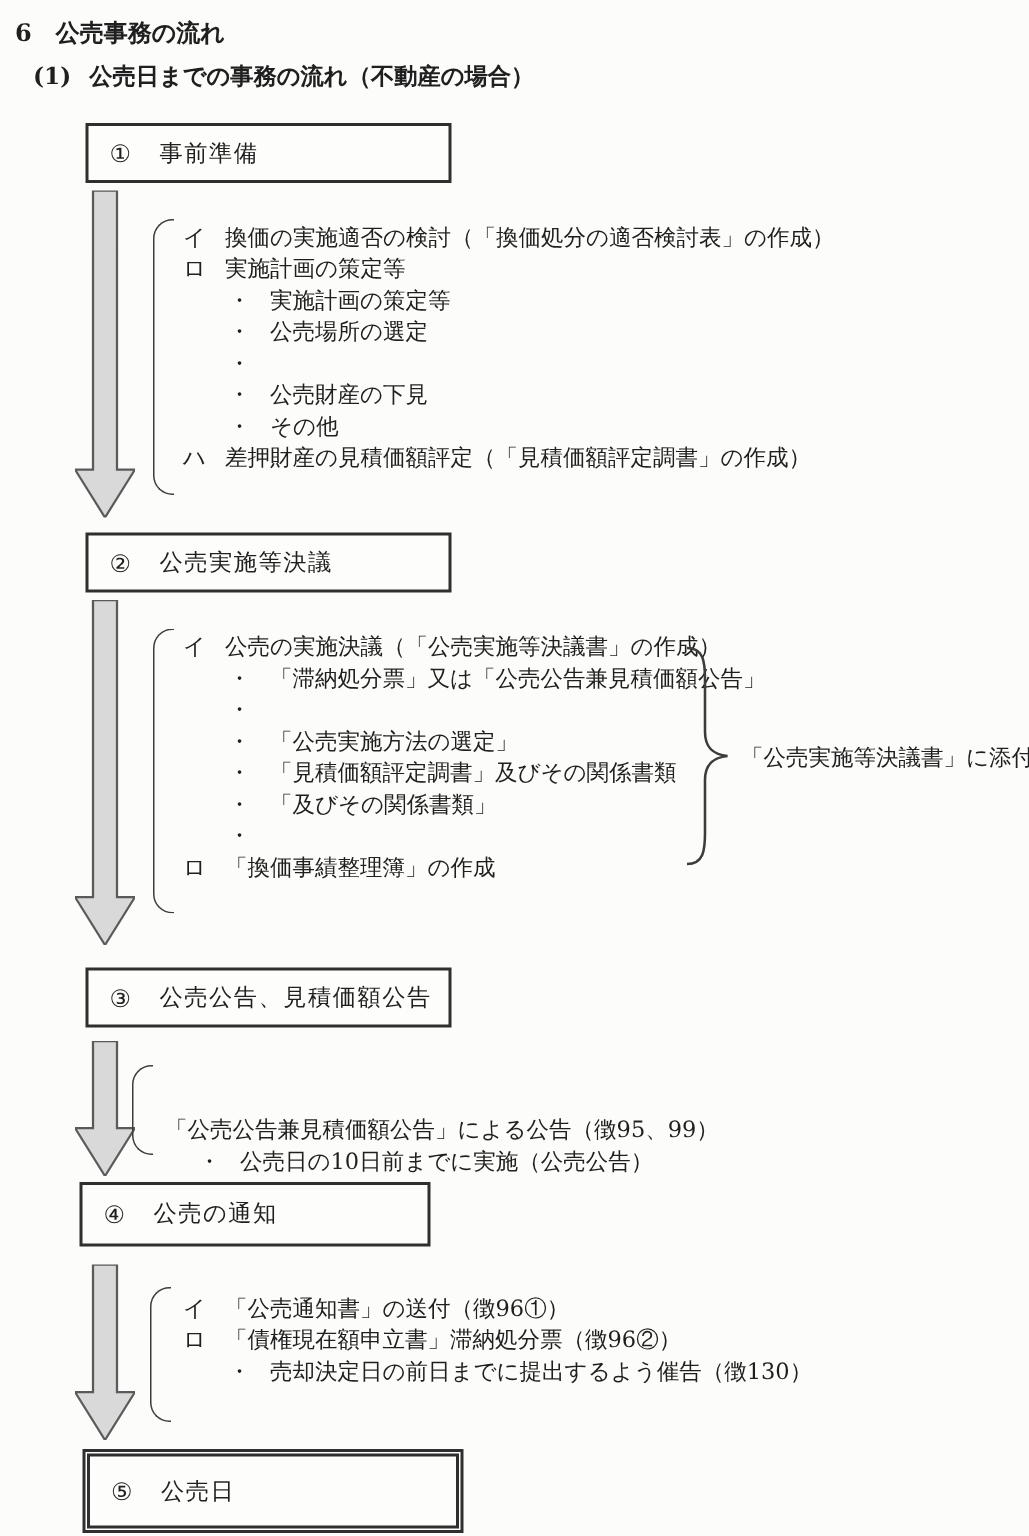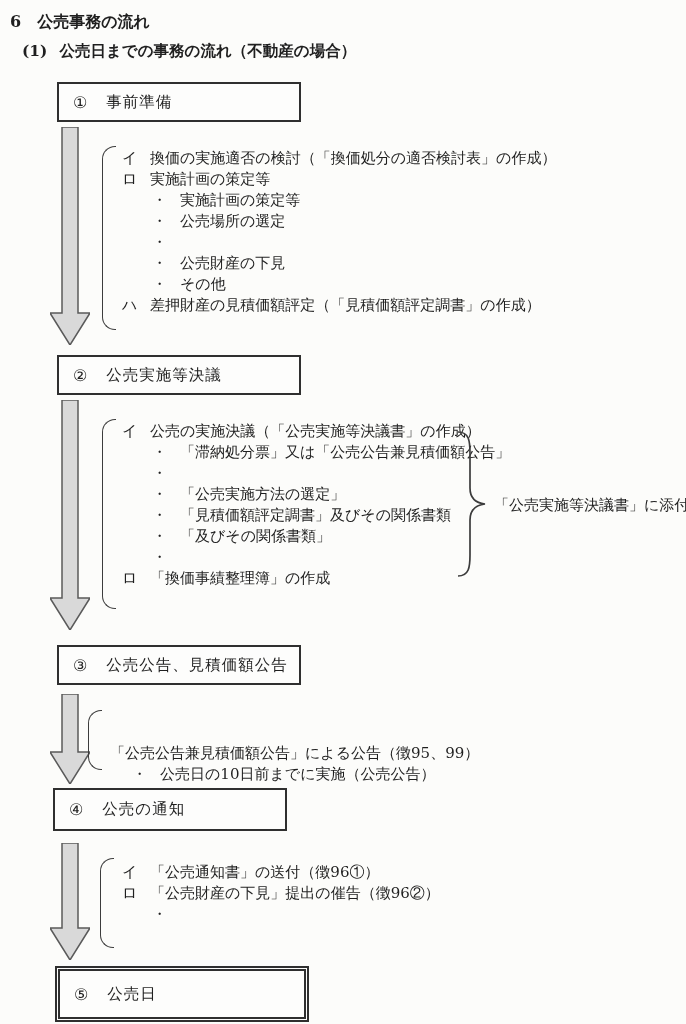--- a/index.html
+++ b/index.html
@@ -179,20 +179,21 @@
       </div>
   </div>
 
   <div class="flow-list" id="list-4">
     <div class="item lvl0">
         <span class="marker">イ</span>
         <span>「公売通知書」の送付（徴96①）</span>
       </div>
     <div class="item lvl0">
         <span class="marker">ロ</span>
-        <span>「公売財産の下見」提出の催告（徴96②）</span>
+        <span>「債権現在額申立書」滞納処分票（徴96②）</span>
       </div>
     <div class="item lvl1">
         <span class="marker">・</span>
+        <span>売却決定日の前日までに提出するよう催告（徴130）</span>
       </div>
   </div>
 
 </div>
 
 </body></html>

